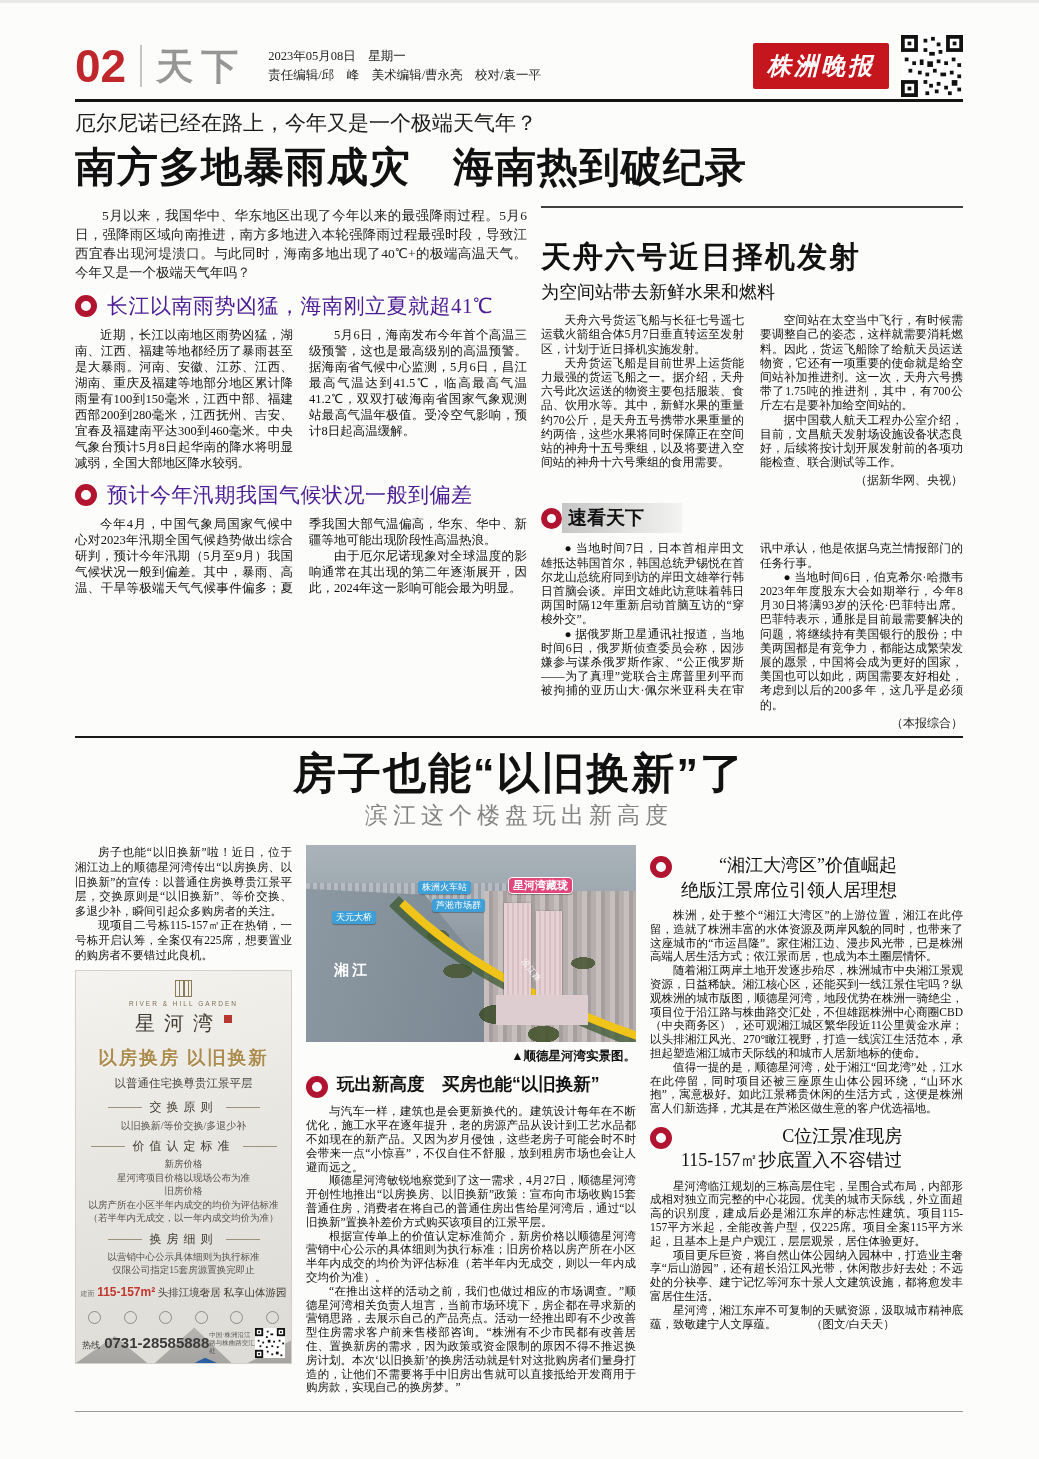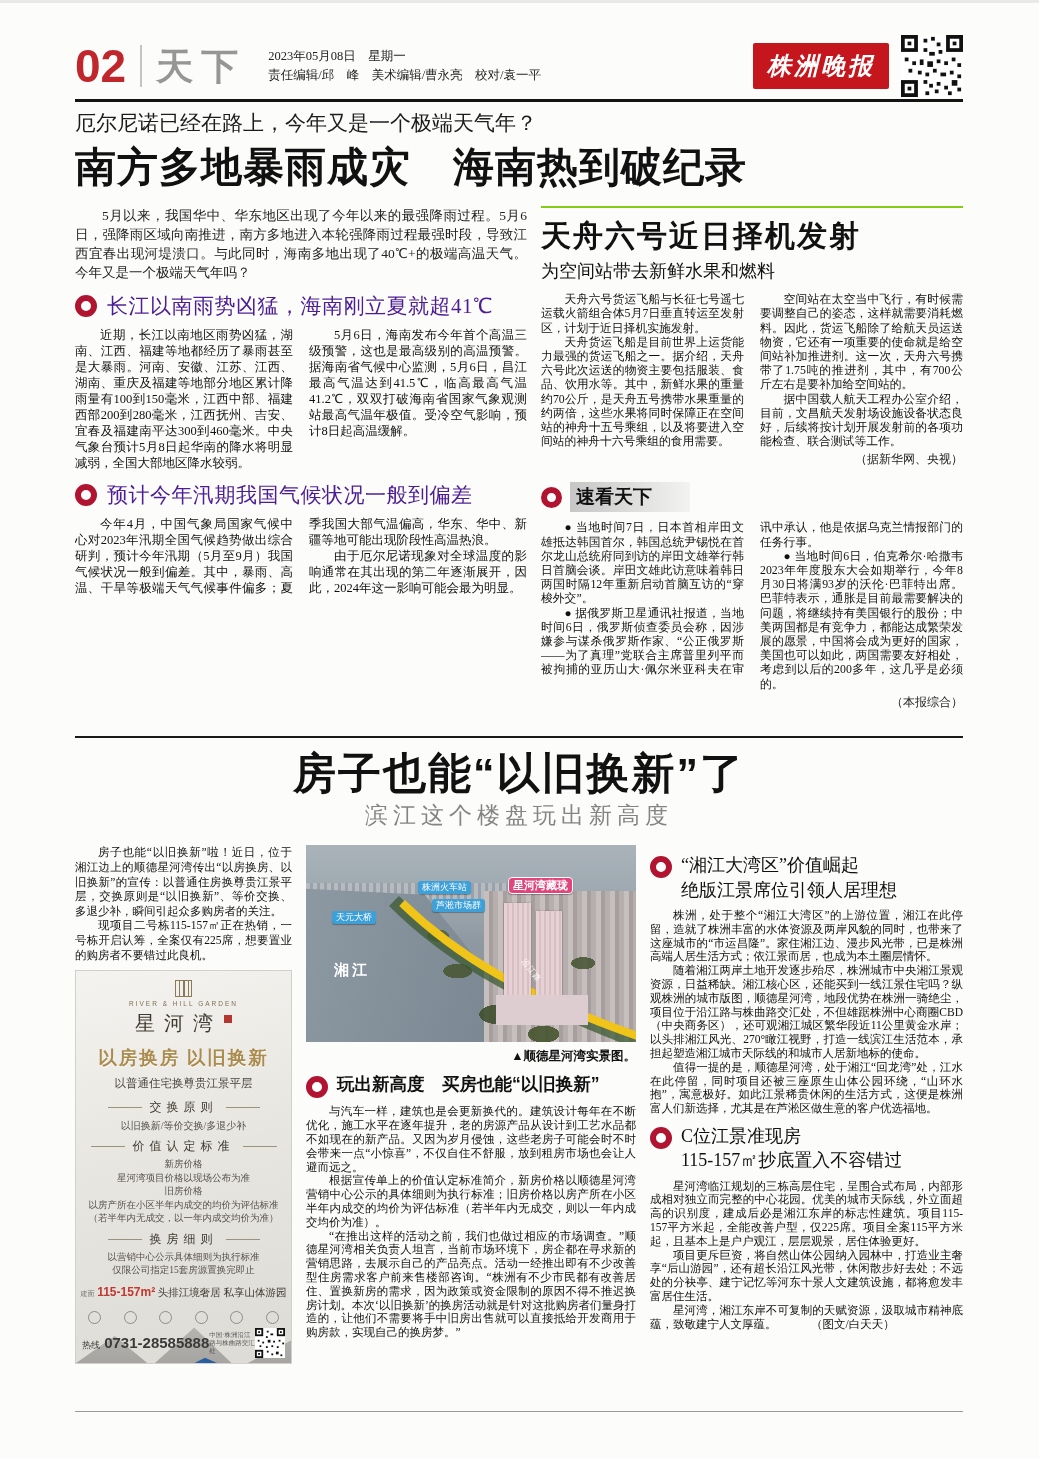--- a/index.html
+++ b/index.html
@@ -19,55 +19,55 @@
   .qr svg{display:block;}
   .rule-black{position:absolute;left:75px;right:76px;top:96px;height:3px;background:#141414;}
 
   
   .top-story{position:absolute;left:75px;right:76px;top:104px;height:628px;overflow:hidden;}
   .kicker{font-family:"Liberation Sans",sans-serif;font-size:21px;color:#1c1c1c;margin:2px 0 8px;}
   .headline{font-family:"Liberation Sans",sans-serif;font-weight:bold;font-size:41px;
             letter-spacing:1px;margin:0 0 16px;line-height:1.1;}
   .top-columns{display:flex;gap:14px;height:530px;overflow:hidden;}
   .left-group{width:452px;flex:none;overflow:hidden;}
-  .right-col{flex:1;border-top:2px solid #84cc16;padding-top:0;overflow:hidden;}
+  .right-col{flex:1;border-top:2px solid #404040;padding-top:21px;overflow:hidden;}
 
   .intro{font-size:13.5px;line-height:19px;text-indent:2em;text-align:justify;margin:0 0 8px;color:#222;}
   .sec-head{display:flex;align-items:center;gap:10px;margin:10px 0 7px;}
   .donut{flex:none;width:10px;height:10px;border:6px solid #b11430;border-radius:50%;background:#fff;}
   .sec-head .t{font-size:21px;color:#4c1d95;letter-spacing:0.5px;}
   .twocol{column-count:2;column-gap:16px;}
   .twocol p,.list p{margin:0;text-indent:2em;text-align:justify;}
   .left-group .twocol{font-size:12.5px;line-height:16px;}
   .byline{text-align:right;font-size:12px;margin-top:3px;color:#222;}
 
   .tz-title{font-size:30px;font-weight:bold;letter-spacing:2px;margin:8px 0 2px;font-family:"Liberation Serif",serif;}
   .tz-sub{font-size:18px;margin:0 0 9px;}
   .right-col .twocol{font-size:11.8px;line-height:14.2px;}
-  .quick-head{display:flex;align-items:center;gap:8px;margin:14px 0 8px;}
+  .quick-head{display:flex;align-items:center;margin:14px 0 8px;}
   .quick-head .donut{width:9px;height:9px;border-width:6px;}
   .quick-title{font-family:"Liberation Sans",sans-serif;font-weight:bold;font-size:19px;
                padding:2px 38px 2px 6px;background:linear-gradient(90deg,#c6c6c6,#f3f3f1);}
 
   .rule-thin{position:absolute;left:75px;right:76px;top:733px;height:2px;background:#1a1a1a;}
 
   
   .bottom-story{position:absolute;left:75px;right:76px;top:742px;height:660px;overflow:hidden;}
   .b-headline{text-align:center;font-family:"Liberation Sans",sans-serif;font-weight:bold;
               font-size:43px;letter-spacing:2px;margin:4px 0 2px;line-height:1.15;}
   .b-subhead{text-align:center;font-family:"Liberation Sans",sans-serif;font-weight:normal;
              font-size:23px;color:#848484;letter-spacing:5px;margin:0 0 14px;}
   .bottom-columns{display:flex;gap:14px;height:560px;overflow:hidden;}
   .col-left{width:217px;flex:none;overflow:hidden;}
   .col-mid{width:330px;flex:none;overflow:hidden;}
   .col-right{flex:1;overflow:hidden;}
   .col-left .list{font-size:11.5px;line-height:14.6px;}
   .col-mid .list,.col-right .list{font-size:11.5px;line-height:13.8px;}
 
-  .sec-head2{display:flex;align-items:flex-start;gap:9px;margin:8px 0 7px;}
+  .sec-head2{display:flex;align-items:flex-start;gap:9px;margin:8px 0 7px;text-align:right;}
   .sec-head2 .donut{margin-top:3px;width:10px;height:10px;border-width:6px;}
   .sec-head2 .t2{font-size:18px;line-height:1.35;color:#111;}
   .mid-head .t2{font-family:"Liberation Sans",sans-serif;font-weight:bold;font-size:17.5px;}
 
   
   .photo{position:relative;width:330px;height:197px;overflow:hidden;
          background:linear-gradient(#aab3ba 0%,#9aa5ad 32%,#8f99a1 48%,#86909a 100%);}
   .ph-river{position:absolute;inset:0;background:linear-gradient(105deg,#8d99a3,#707d88);
             clip-path:polygon(0 22%,36% 25%,72% 100%,0 100%);}
   .ph-farcity{position:absolute;left:0;top:19%;width:62%;height:9%;
@@ -360,20 +360,21 @@
           <span class="ph-roadlabel">沿江路</span>
         </div>
         <div class="caption">▲顺德星河湾实景图。</div>
 
         <div class="sec-head2 mid-head">
           <span class="donut"></span>
           <span class="t2">玩出新高度　买房也能“以旧换新”</span>
         </div>
         <div class="list">
             <p>与汽车一样，建筑也是会更新换代的。建筑设计每年在不断优化，施工水平在逐年提升，老的房源产品从设计到工艺水品都不如现在的新产品。又因为岁月侵蚀，这些老房子可能会时不时会带来一点“小惊喜”，不仅自住不舒服，放到租房市场也会让人避而远之。</p>
+            <p>顺德星河湾敏锐地察觉到了这一需求，4月27日，顺德星河湾开创性地推出“以房换房、以旧换新”政策：宣布向市场收购15套普通住房，消费者在将自己的普通住房出售给星河湾后，通过“以旧换新”置换补差价方式购买该项目的江景平层。</p>
             <p>根据宣传单上的价值认定标准简介，新房价格以顺德星河湾营销中心公示的具体细则为执行标准；旧房价格以房产所在小区半年内成交的均价为评估标准（若半年内无成交，则以一年内成交均价为准）。</p>
             <p>“在推出这样的活动之前，我们也做过相应的市场调查。”顺德星河湾相关负责人坦言，当前市场环境下，房企都在寻求新的营销思路，去展示自己的产品亮点。活动一经推出即有不少改善型住房需求客户前来售楼部咨询。“株洲有不少市民都有改善居住、置换新房的需求，因为政策或资金限制的原因不得不推迟换房计划。本次‘以旧换新’的换房活动就是针对这批购房者们量身打造的，让他们不需要将手中旧房出售就可以直接抵给开发商用于购房款，实现自己的换房梦。”</p>
           </div>
       </div>
 
       <div class="col-right">
         <div class="sec-head2">
           <span class="donut"></span>
           <span class="t2">
             <div>“湘江大湾区”价值崛起</div>

